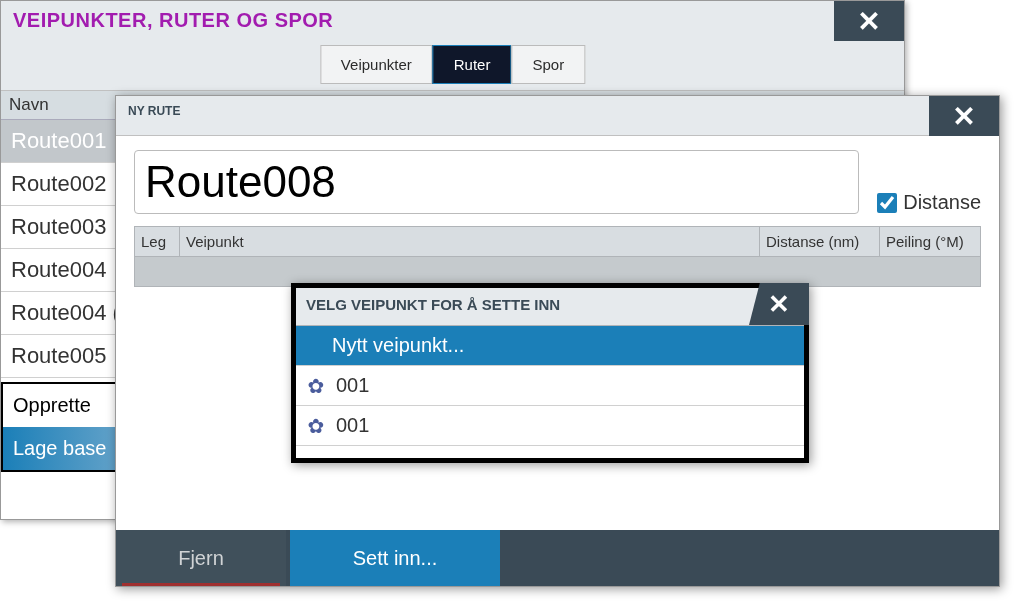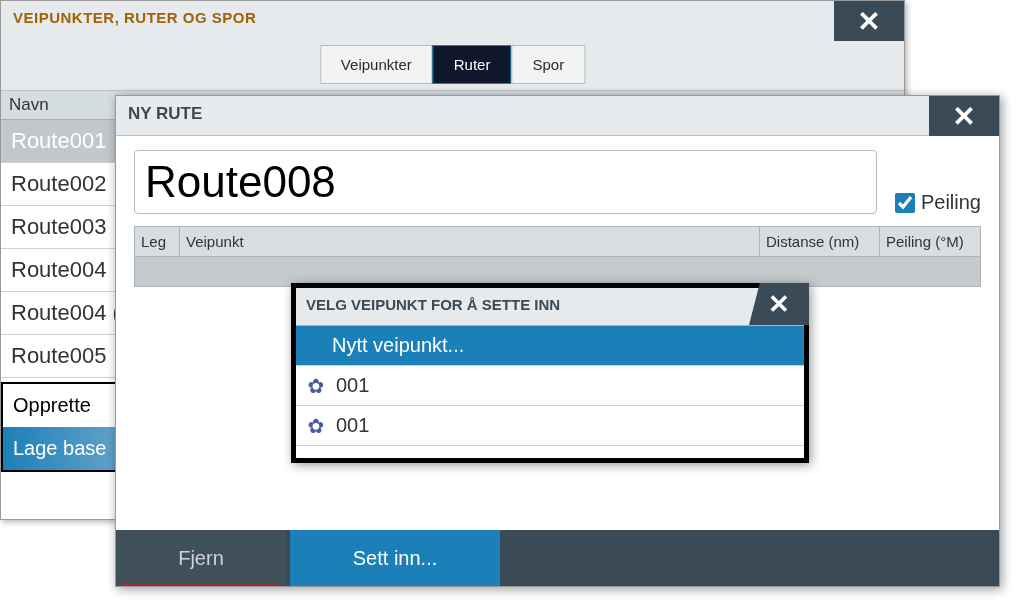--- a/index.html
+++ b/index.html
@@ -15,23 +15,23 @@
       box-shadow: 2px 2px 6px rgba(0,0,0,0.3);
     }
     .wr-header {
       background: #e6eaed;
       padding: 8px 12px;
       border-bottom: 1px solid #c0c0c0;
       position: relative;
       height: 90px;
     }
     .wr-title {
-      color: #a16207;
-      font-weight: bold;
-      font-size: 15px;
+      color: #a21caf;
+      font-weight: bold;
+      font-size: 20px;
       letter-spacing: 0.5px;
     }
     .wr-close {
       position: absolute;
       top: 0; right: 0;
       width: 70px; height: 40px;
       background: #3a4a56;
       color: #fff;
       font-size: 28px;
       display: flex;
@@ -110,21 +110,21 @@
     .nr-header {
       background: #e6eaed;
       padding: 8px 12px;
       border-bottom: 1px solid #c0c0c0;
       position: relative;
       height: 40px;
     }
     .nr-title {
       color: #3a4a56;
       font-weight: bold;
-      font-size: 17px;
+      font-size: 12px;
     }
     .nr-close {
       position: absolute;
       top: 0; right: 0;
       width: 70px; height: 40px;
       background: #3a4a56;
       color: #fff;
       font-size: 28px;
       display: flex;
       align-items: center;
@@ -309,21 +309,21 @@
     <div class="nr-title">NY RUTE</div>
     <div class="nr-close">
       <span>✕</span>
     </div>
   </div>
   <div class="nr-body">
     <div class="nr-name-row">
       <div class="nr-name-input">Route008</div>
       <label class="nr-vis">
         <input type="checkbox" checked="" style="">
-        <span>Peiling</span>
+        <span>Distanse</span>
       </label>
     </div>
     <div class="nr-table-head">
       <div>Leg</div>
       <div>Veipunkt</div>
       <div>Distanse (nm)</div>
       <div>Peiling (°M)</div>
     </div>
     <div class="nr-table-body"></div>
   </div>

